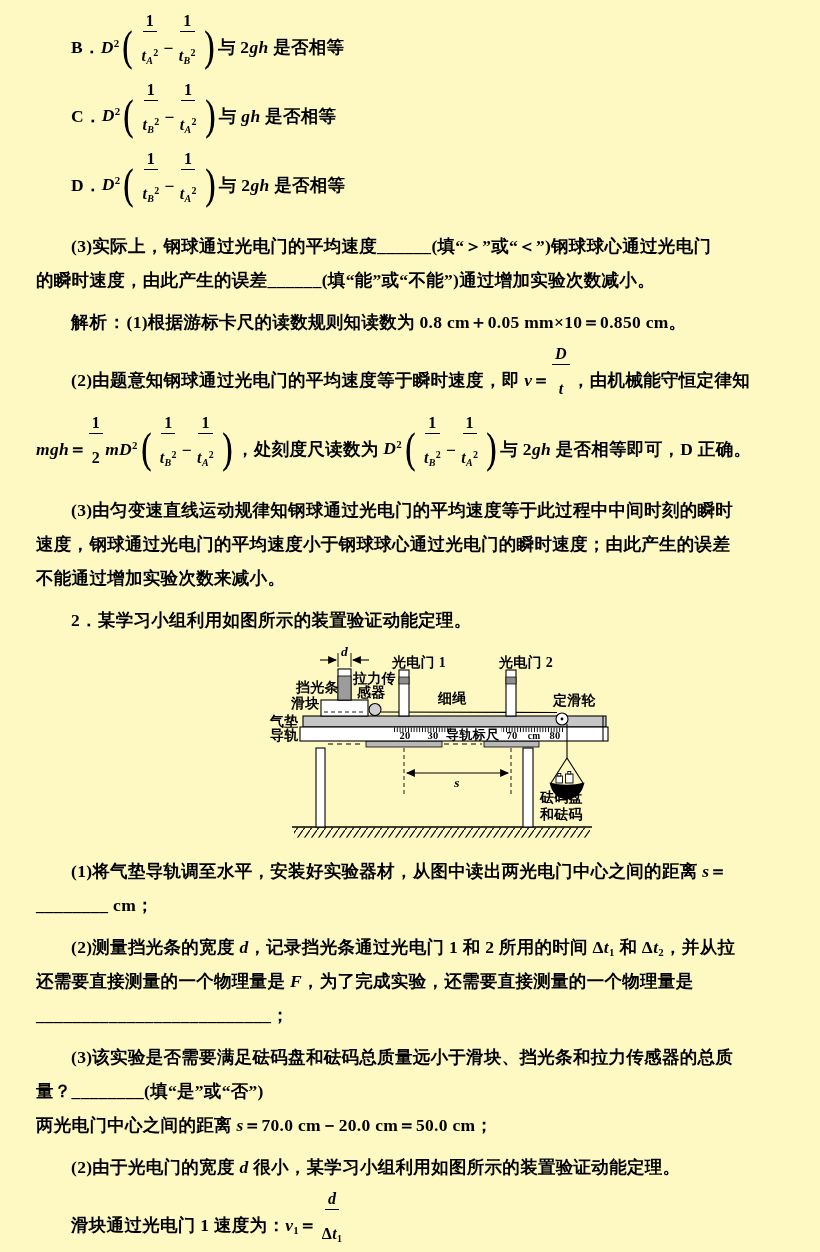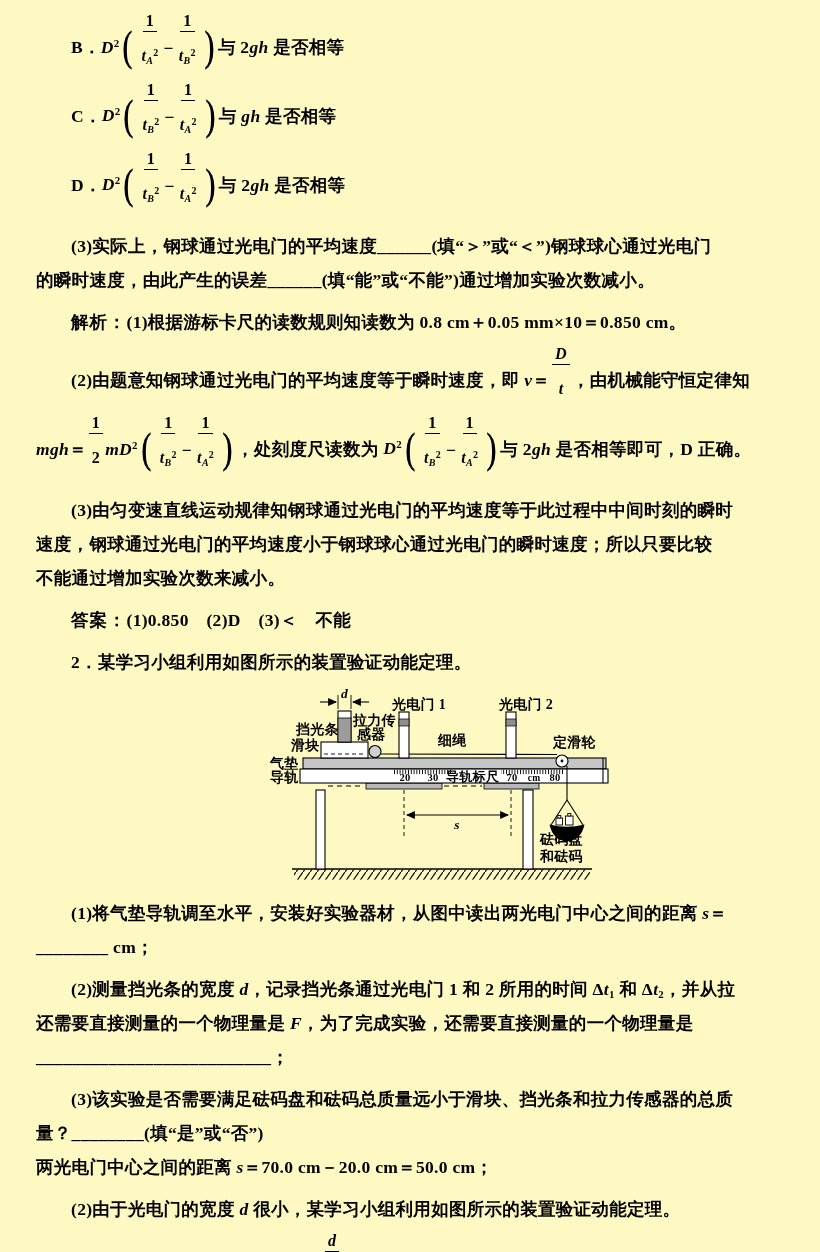--- a/index.html
+++ b/index.html
@@ -107,23 +107,22 @@
                 <span class="fd"><span class="vwrap"><span class="tx it">t</span><sub class="it">B</sub><sup>2</sup></span></span>
               </span>
               <span class="tx">−</span>
               <span class="frac">
                 <span class="fn"><span class="tx">1</span></span>
                 <span class="fd"><span class="vwrap"><span class="tx it">t</span><sub class="it">A</sub><sup>2</sup></span></span>
               </span>
             </span>
           </span><span class="tx">与 2</span><span class="tx it">gh</span><span class="tx"> 是否相等即可，D 正确。</span></div>
         <div class="line indent para"><span class="tx">(3)由匀变速直线运动规律知钢球通过光电门的平均速度等于此过程中中间时刻的瞬时</span></div>
-        <div class="line"><span class="tx">速度，钢球通过光电门的平均速度小于钢球球心通过光电门的瞬时速度；所以只要比较</span></div>
+        <div class="line"><span class="tx">速度，钢球通过光电门的平均速度小于钢球球心通过光电门的瞬时速度；由此产生的误差</span></div>
         <div class="line"><span class="tx">不能通过增加实验次数来减小。</span></div>
-        <div class="line indent para"><span class="tx lbl">答案：</span><span class="tx">(1)0.850　(2)D　(3)＜　不能</span></div>
         <div class="line indent para"><span class="tx bl">2．</span><span class="tx">某学习小组利用如图所示的装置验证动能定理。</span></div>
       </div>
 
     <div class="figure">
       <svg width="358" height="206" viewBox="0 0 358 206" xmlns="http://www.w3.org/2000/svg">
         <defs>
           <marker id="arr" viewBox="0 0 8 8" refX="7" refY="4" markerWidth="9" markerHeight="9" orient="auto-start-reverse" markerUnits="userSpaceOnUse">
             <path d="M0,0.5 L8,4 L0,7.5 Z" fill="#000"></path>
           </marker>
           <pattern id="hatch" width="7" height="10" patternUnits="userSpaceOnUse">

